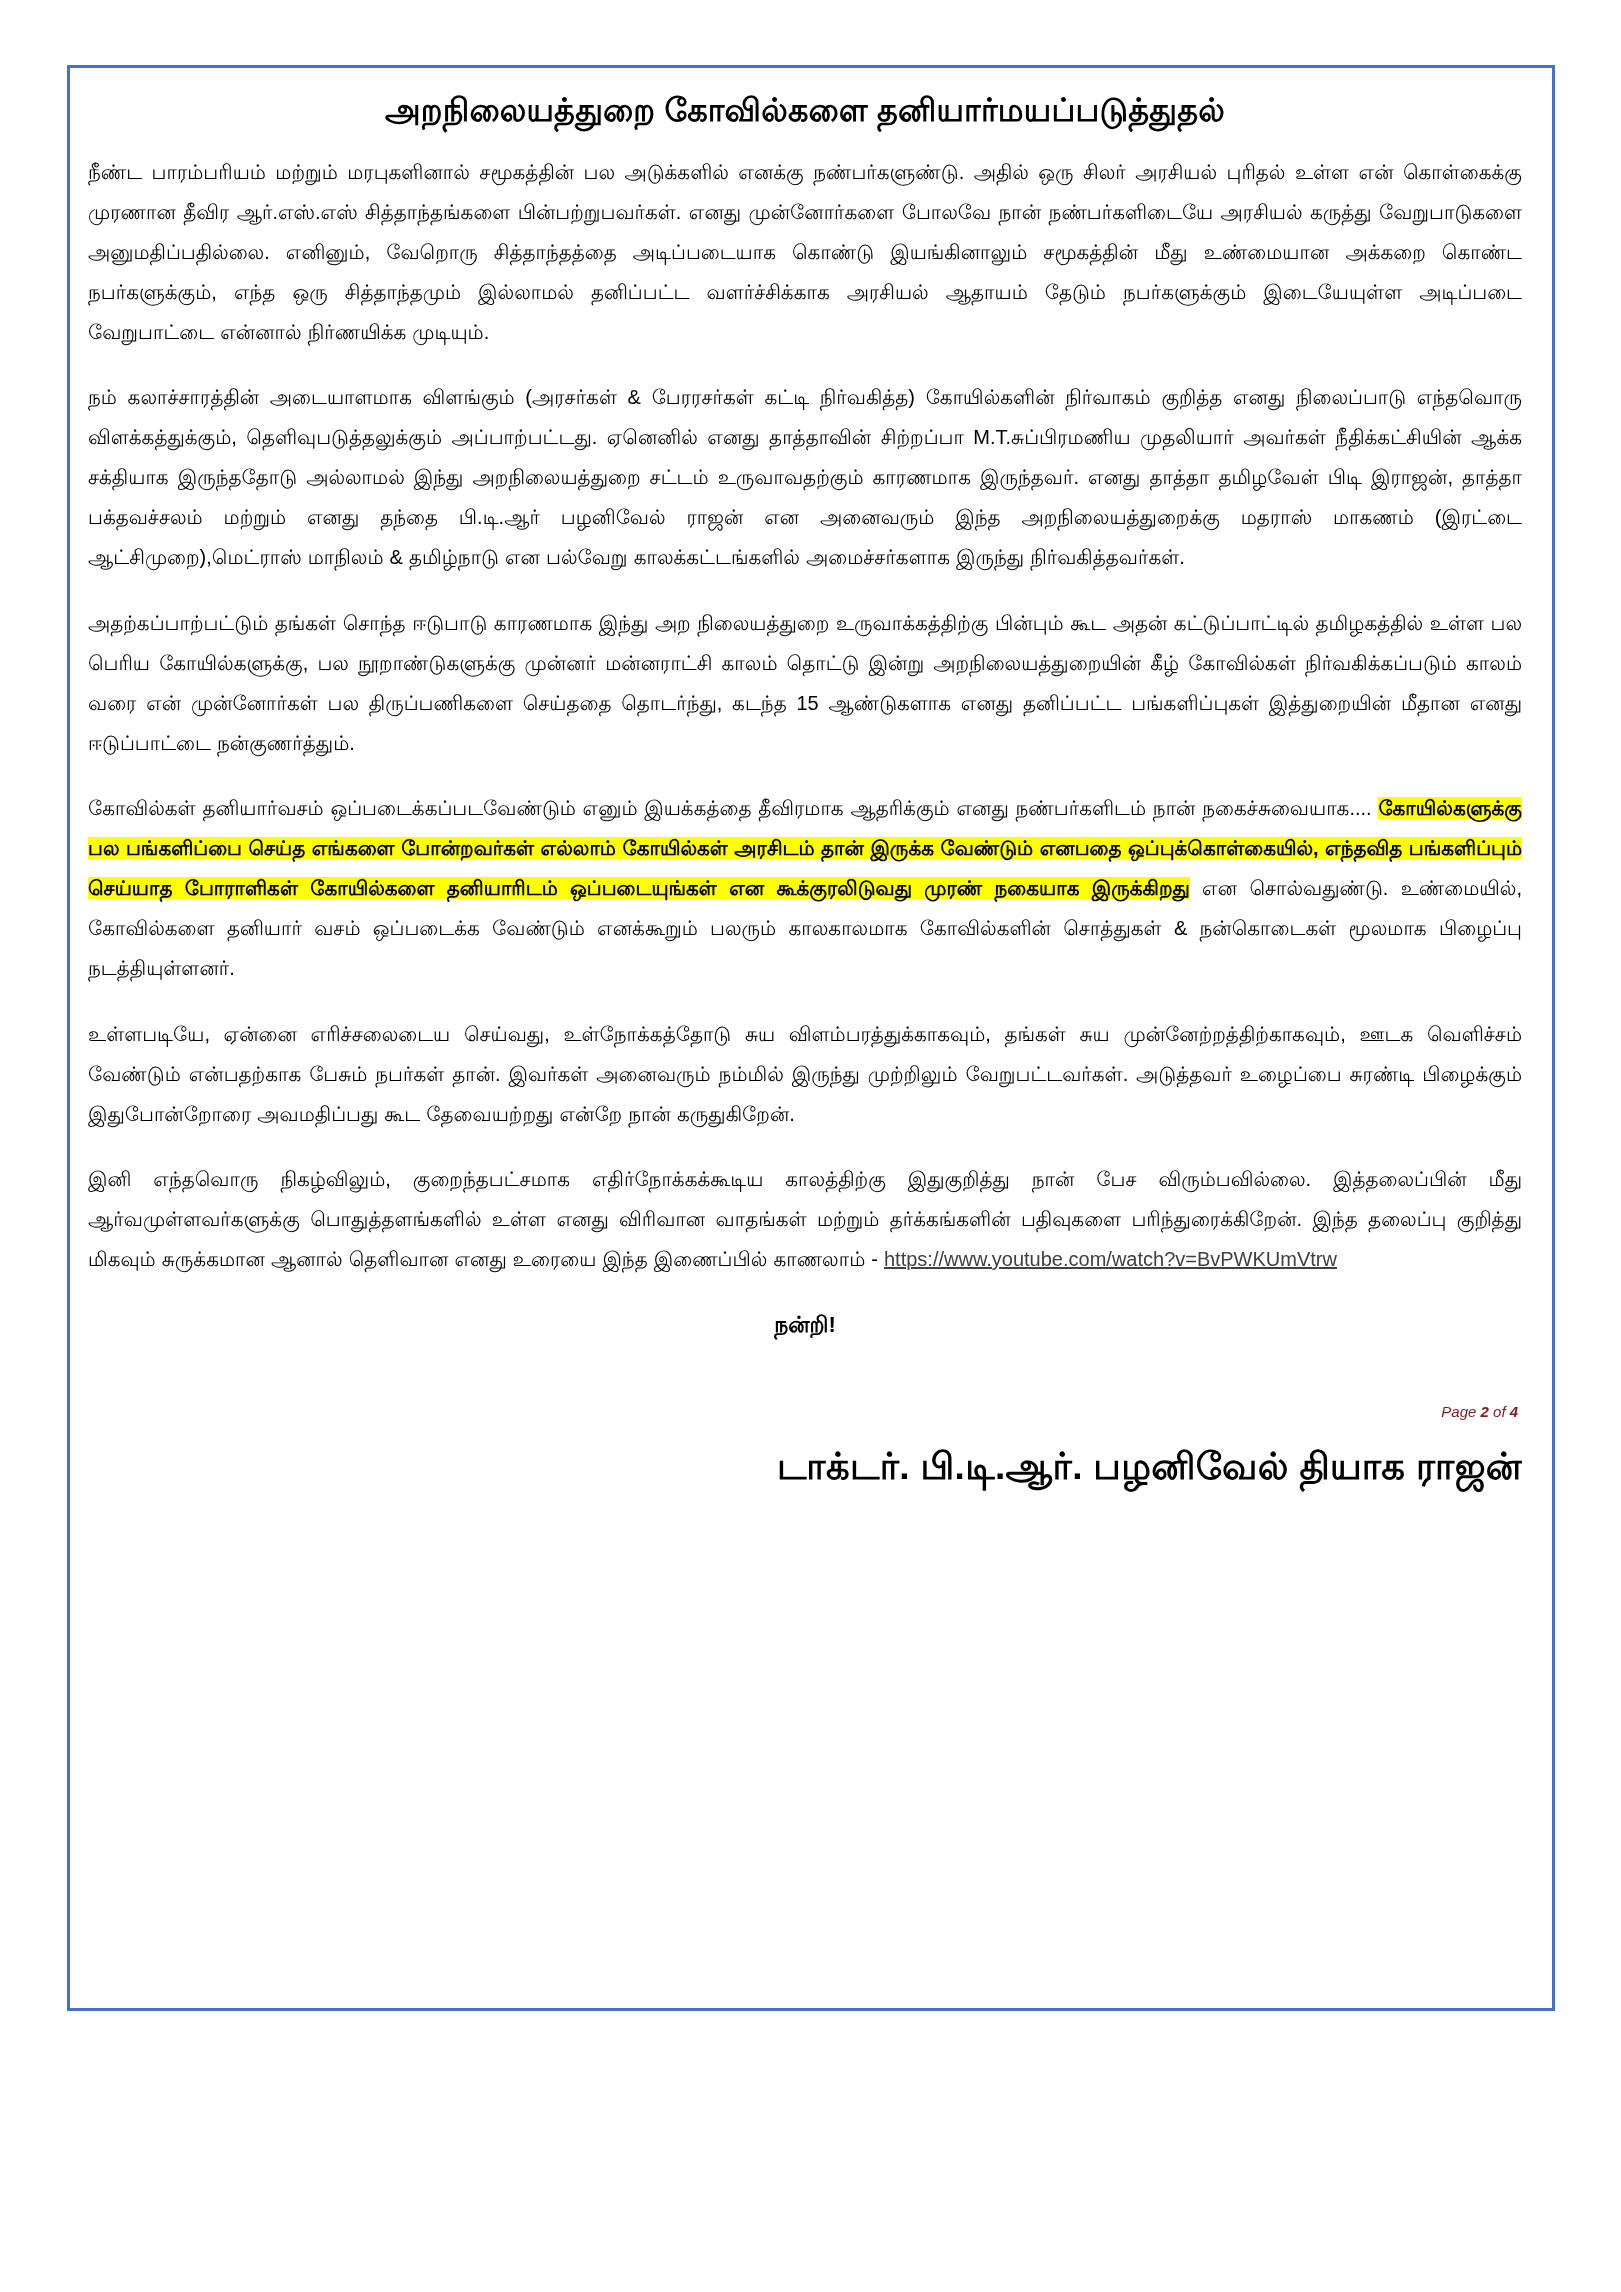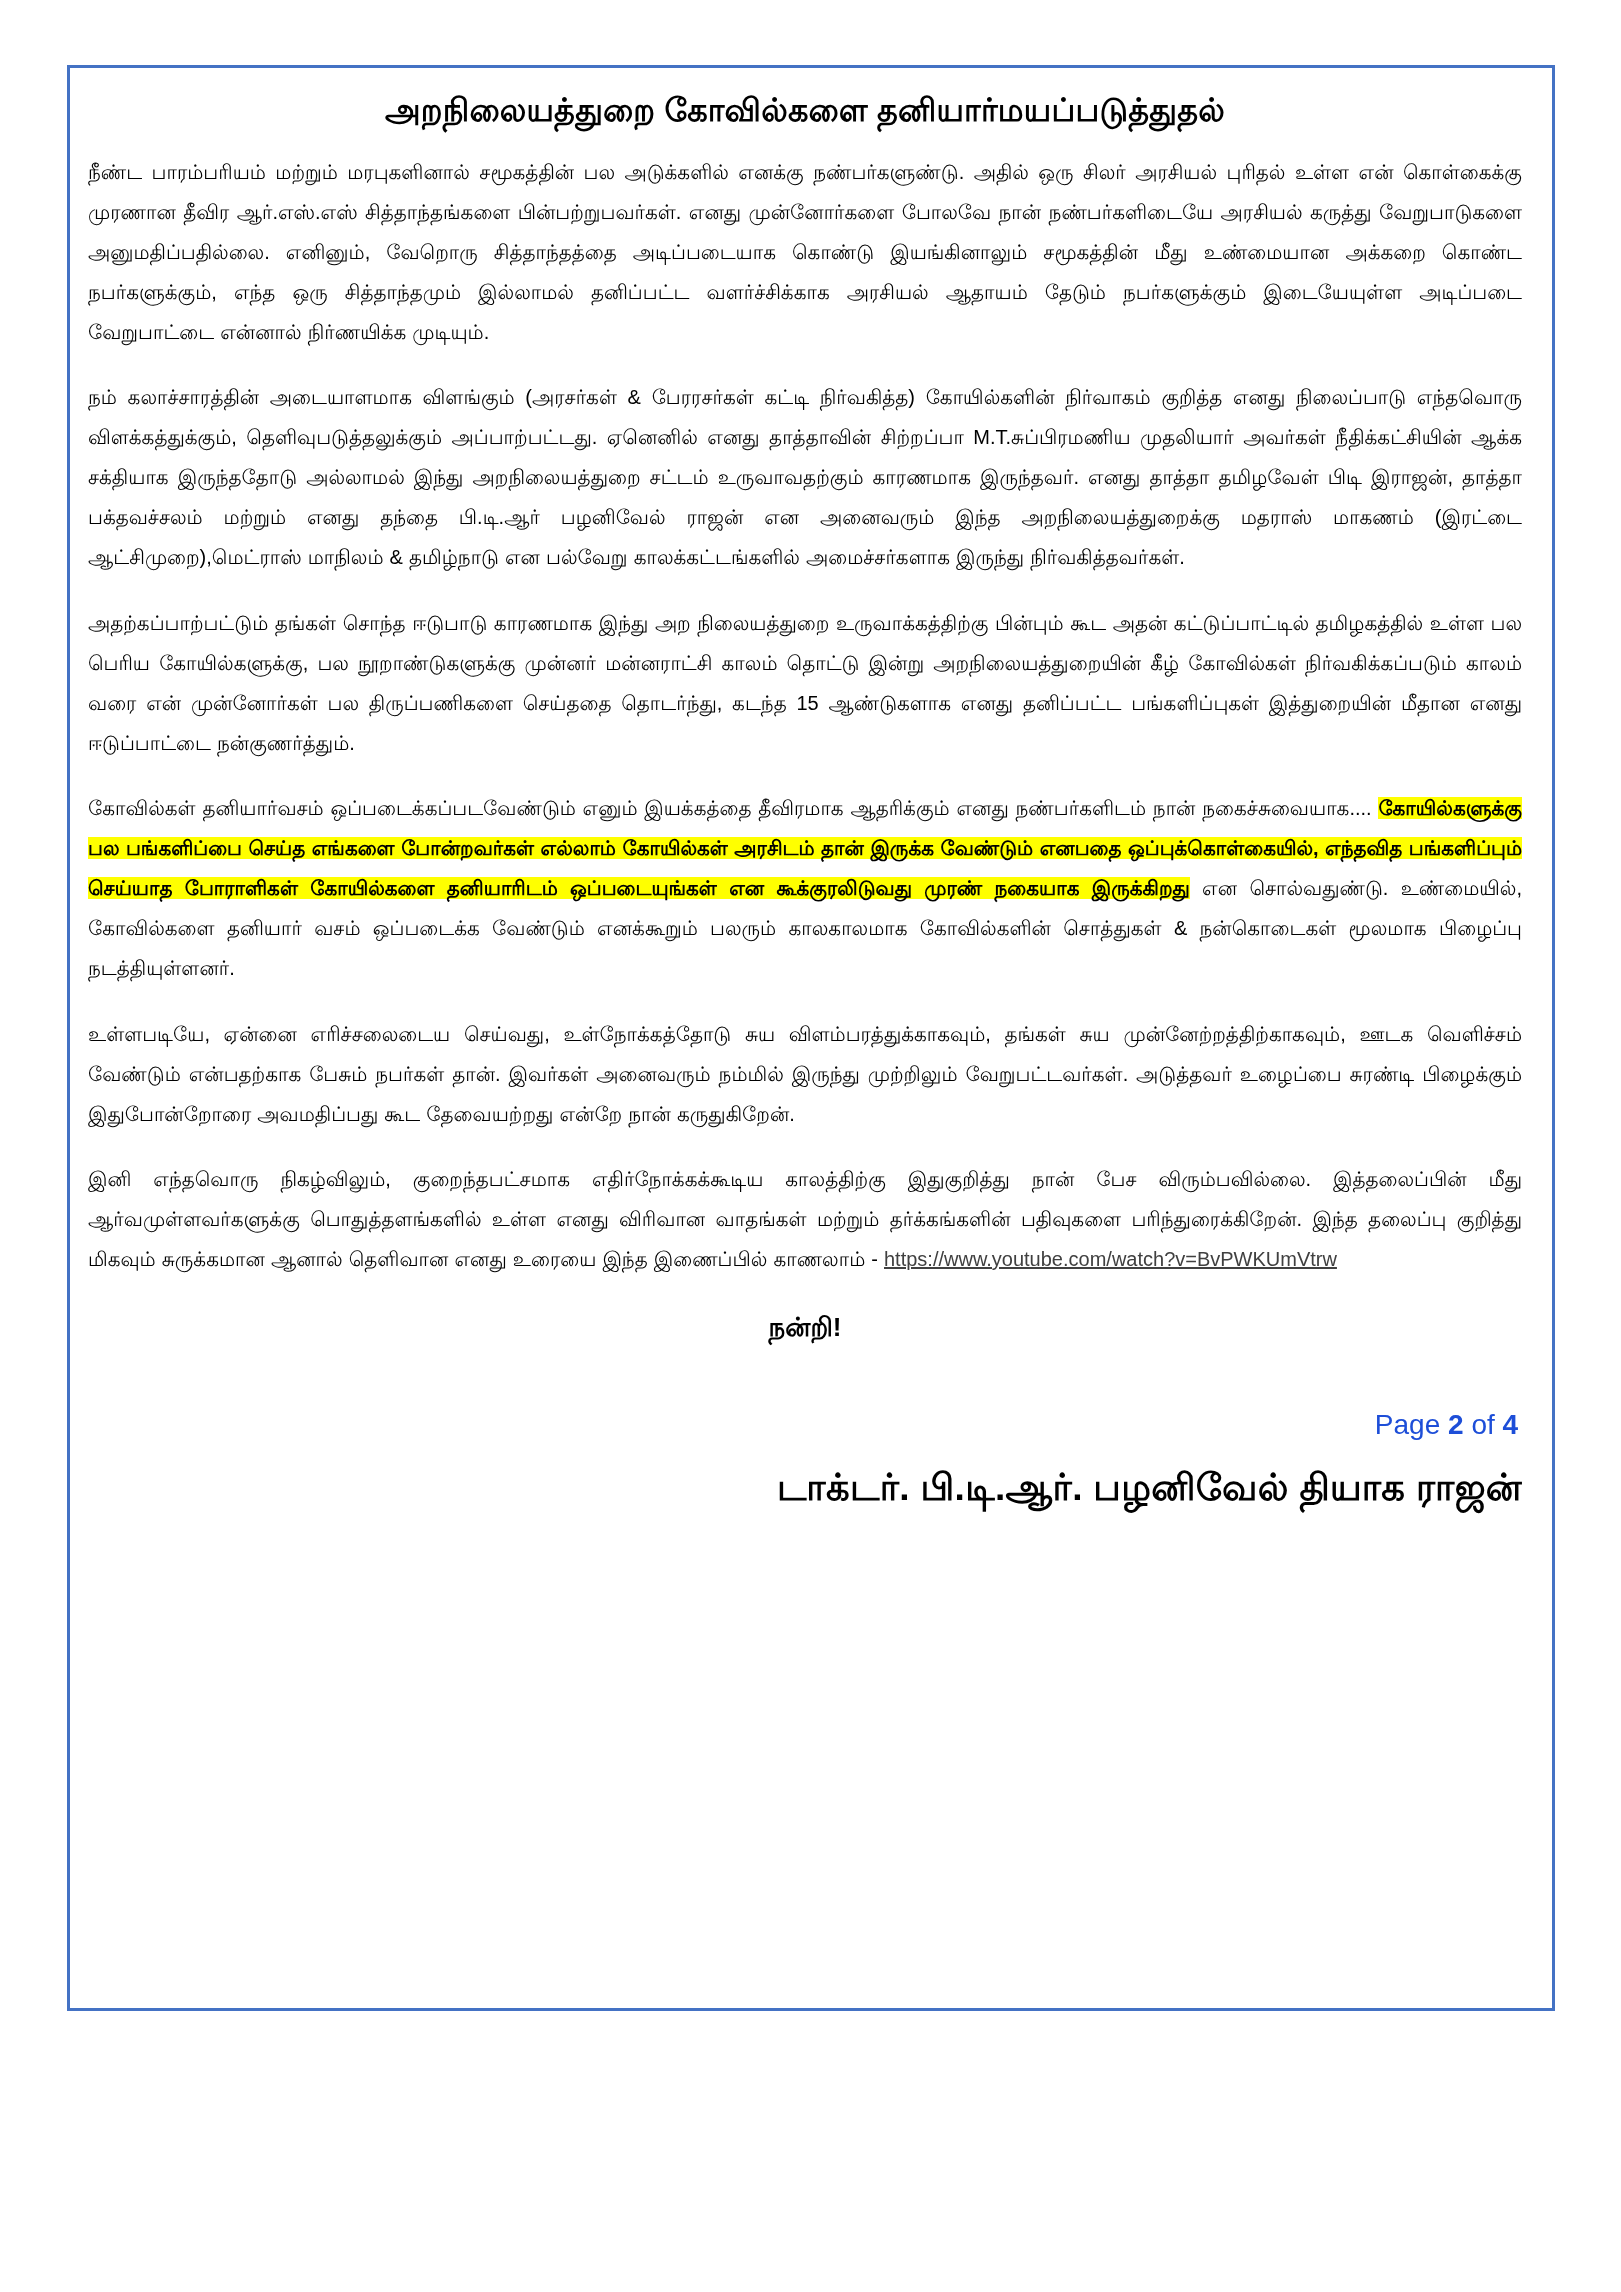--- a/index.html
+++ b/index.html
@@ -63,30 +63,31 @@
     box-decoration-break: clone;
     -webkit-box-decoration-break: clone;
   }
   .link {
     color: #404040;
     text-decoration: underline;
   }
   .thanks {
     text-align: center;
     font-weight: bold;
-    font-size: 26px;
+    font-size: 22px;
     color: #000000;
     margin: 33px 0 0 0;
   }
   .page-number {
     text-align: right;
-    font-size: 28px;
-    color: #1d4ed8;
+    font-size: 15px;
+    color: #7f1d1d;
     margin: 63px 0 0 0;
     padding-right: 3.9px;
+    font-style: italic;
   }
   .page-number b { font-weight: bold; }
   .signature {
     text-align: right;
     font-weight: bold;
     font-size: 37px;
     color: #000000;
     margin: 25.5px 0 0 0;
     letter-spacing: 0.3px;
   }

